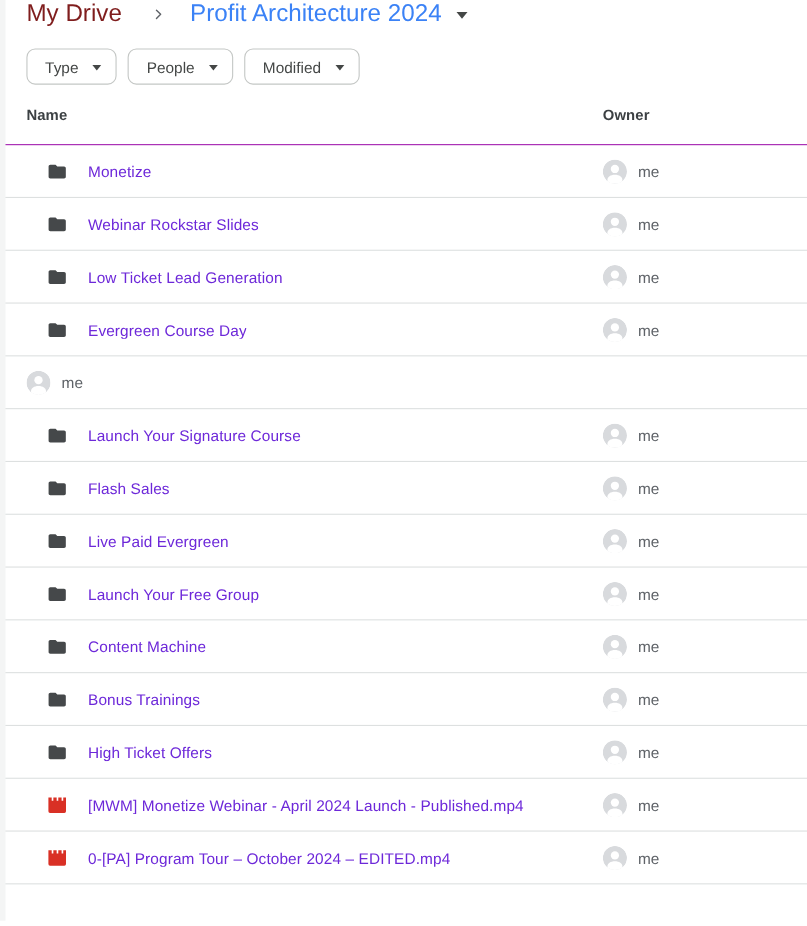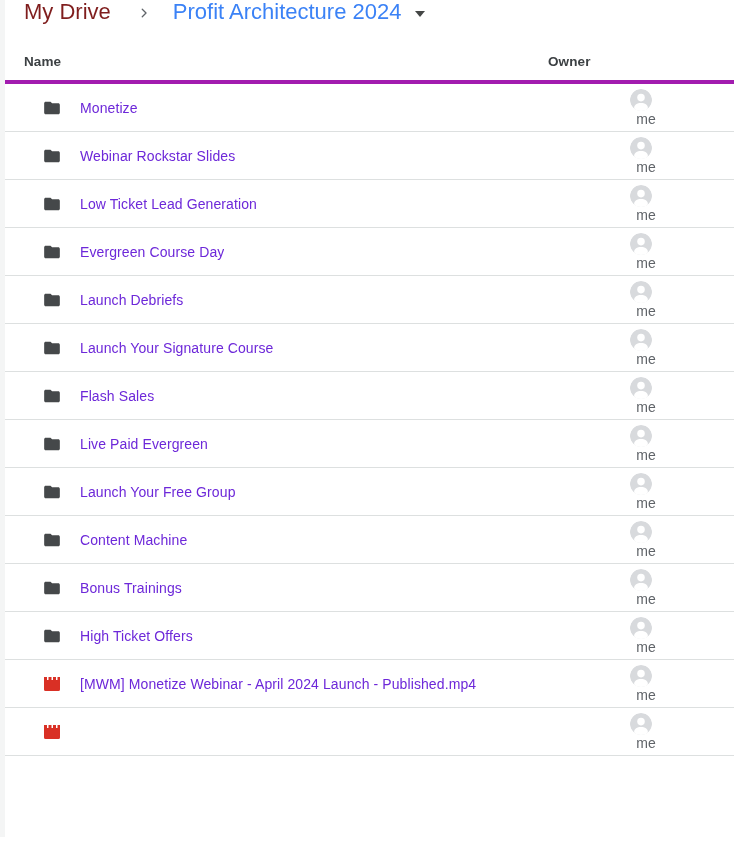--- a/index.html
+++ b/index.html
@@ -57,22 +57,22 @@
 
   
   .grid-cols {
     display: grid;
     grid-template-columns: 524px 1fr;
     padding-left: 24px;
   }
   .list-header {
     height: 55px;
     align-items: end;
-    padding-bottom: 11px;
-    border-bottom: 4px solid #a21caf;
+    padding-bottom: 19px;
+    border-bottom: 1px solid #a21caf;
   }
   .col-label {
     font-size: 13.5px; font-weight: 700; color: #3c4043;
     letter-spacing: 0.1px; cursor: pointer;
   }
 
   .row {
     height: 48px;
     align-items: center;
     border-bottom: 1px solid #dde0e0;
@@ -81,21 +81,21 @@
   .name-cell { display: flex; align-items: center; min-width: 0; }
   .icon {
     width: 20px; height: 20px; margin-left: 18px; margin-right: 18px;
     flex: 0 0 auto; display: inline-flex; align-items: center; justify-content: center;
   }
   .row-name {
     font-size: 14px; font-weight: 400; color: #6d28d9;
     white-space: nowrap; overflow: hidden; text-overflow: ellipsis;
     letter-spacing: 0.1px;
   }
-  .owner-cell { display: flex; align-items: center; flex-direction: column; }
+  .owner-cell { display: flex; align-items: center; }
   .avatar {
     width: 22px; height: 22px; border-radius: 50%;
     overflow: hidden; flex: 0 0 auto; display: inline-flex;
   }
   .owner-label {
     margin-left: 10px; font-size: 14px; color: #5f6368;
   }
 </style>
 </head>
 <body>
@@ -109,20 +109,34 @@
       <svg width="14" height="14" viewBox="0 0 24 24">
           <path d="M9 5.5 15.5 12 9 18.5" fill="none" stroke="#5f6368" stroke-width="2.2" stroke-linecap="round" stroke-linejoin="round"></path>
         </svg>
     </span>
     <span class="crumb-current">
       <span class="crumb-label">Profit Architecture 2024</span>
       <span class="caret"></span>
     </span>
   </header>
 
+  <div class="filter-bar">
+    <div class="chip">
+      <span class="chip-label">Type</span>
+      <span class="caret"></span>
+    </div>
+    <div class="chip">
+      <span class="chip-label">People</span>
+      <span class="caret"></span>
+    </div>
+    <div class="chip">
+      <span class="chip-label">Modified</span>
+      <span class="caret"></span>
+    </div>
+  </div>
 
   <div class="grid-cols list-header">
     <span class="col-label">Name</span>
     <span class="col-label">Owner</span>
   </div>
 
   <div>
     <div class="grid-cols row">
       <span class="name-cell">
         <span class="icon">
@@ -205,29 +219,20 @@
             <circle cx="12" cy="12" r="12" fill="#d8dadd"></circle>
             <circle cx="12" cy="9.4" r="4.1" fill="#ffffff"></circle>
             <path d="M12 15.2c-4.4 0-7.4 2.3-7.4 4.8v4h14.8v-4c0-2.5-3-4.8-7.4-4.8z" fill="#ffffff"></path>
           </svg>
         </span>
         <span class="owner-label">me</span>
       </span>
     </div>
 
     <div class="grid-cols row">
-      <span class="name-cell">
-        <span class="icon">
-          <svg width="20" height="20" viewBox="0 0 24 24">
-              <path fill="#45484a" d="M10.2 4.5H4.5c-1.05 0-1.9.85-1.9 1.9v11.2c0 1.05.85 1.9 1.9 1.9h15c1.05 0 1.9-.85 1.9-1.9V8.3c0-1.05-.85-1.9-1.9-1.9h-7.4l-1.9-1.9z"></path>
-            </svg>
-        </span>
-
-        <span class="row-name">Launch Debriefs</span>
-      </span>
       <span class="owner-cell">
         <span class="avatar">
           <svg width="22" height="22" viewBox="0 0 24 24">
             <circle cx="12" cy="12" r="12" fill="#d8dadd"></circle>
             <circle cx="12" cy="9.4" r="4.1" fill="#ffffff"></circle>
             <path d="M12 15.2c-4.4 0-7.4 2.3-7.4 4.8v4h14.8v-4c0-2.5-3-4.8-7.4-4.8z" fill="#ffffff"></path>
           </svg>
         </span>
         <span class="owner-label">me</span>
       </span>
@@ -410,20 +415,21 @@
     </div>
 
     <div class="grid-cols row">
       <span class="name-cell">
 
         <span class="icon">
           <svg width="18" height="16" viewBox="0 0 18 16">
               <path fill="#d93025" d="M1 1h3v3h1.5V1h3v3H10V1h3v3h1.5V1H17v12.5a1.5 1.5 0 0 1-1.5 1.5h-13A1.5 1.5 0 0 1 1 13.5Z"></path>
             </svg>
         </span>
+        <span class="row-name">0-[PA] Program Tour – October 2024 – EDITED.mp4</span>
       </span>
       <span class="owner-cell">
         <span class="avatar">
           <svg width="22" height="22" viewBox="0 0 24 24">
             <circle cx="12" cy="12" r="12" fill="#d8dadd"></circle>
             <circle cx="12" cy="9.4" r="4.1" fill="#ffffff"></circle>
             <path d="M12 15.2c-4.4 0-7.4 2.3-7.4 4.8v4h14.8v-4c0-2.5-3-4.8-7.4-4.8z" fill="#ffffff"></path>
           </svg>
         </span>
         <span class="owner-label">me</span>

